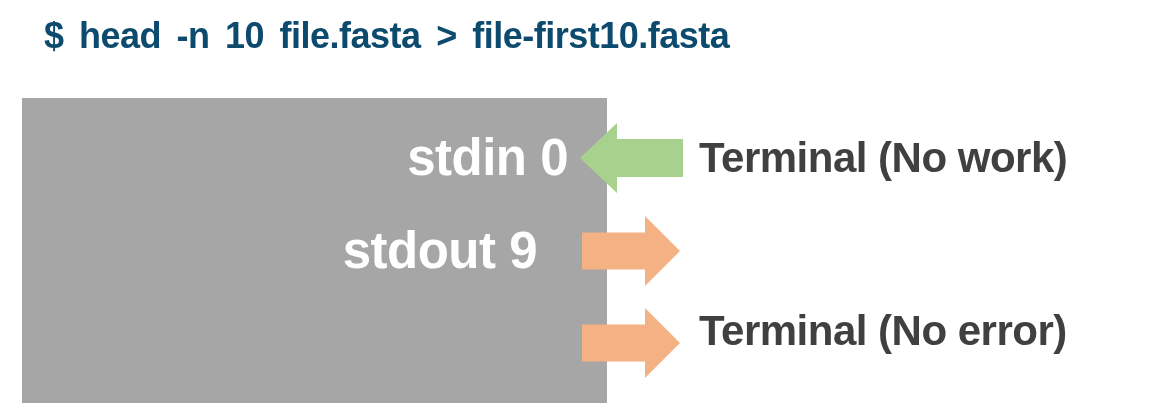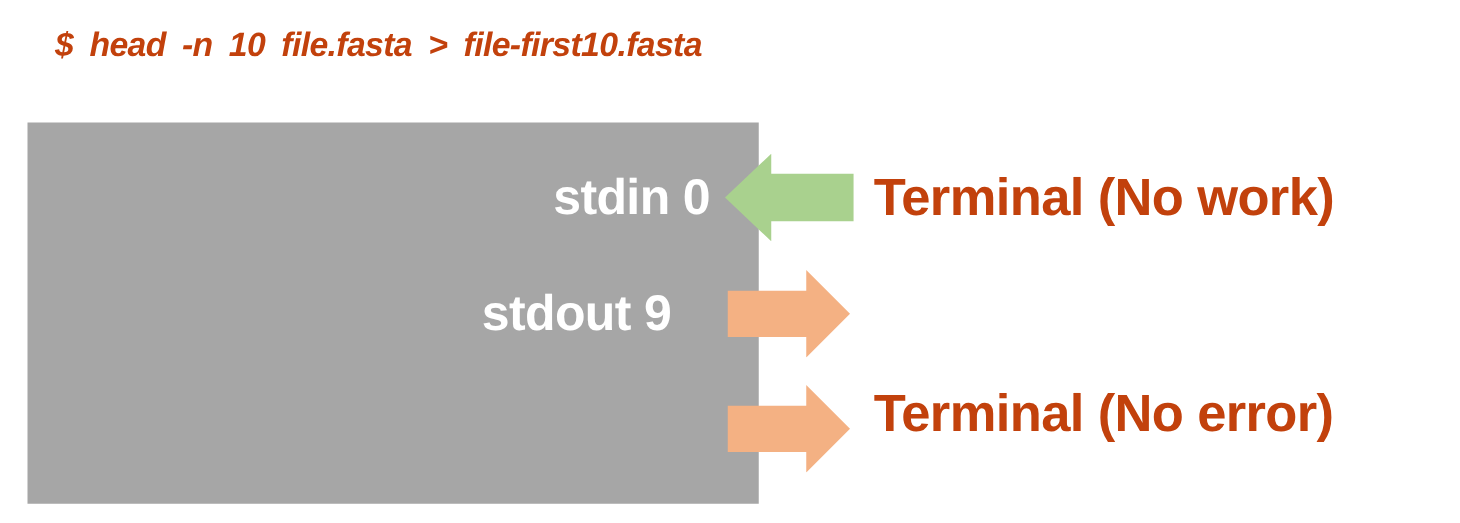--- a/index.html
+++ b/index.html
@@ -13,27 +13,26 @@
     height: 418px;
     background: #ffffff;
     font-family: "Liberation Sans", sans-serif;
     font-weight: bold;
     overflow: hidden;
   }
   .command {
     position: absolute;
     left: 44px;
     top: 12px;
-    font-size: 27px;
+    font-size: 36px;
     line-height: 48px;
-    color: #c2410c;
+    color: #0c4a6e;
     letter-spacing: -0.5px;
     word-spacing: 6px;
     white-space: nowrap;
-    font-style: italic;
   }
   .process-box {
     position: absolute;
     left: 22px;
     top: 98px;
     width: 585px;
     height: 305px;
     background: #a6a6a6;
   }
   .process-name {
@@ -44,21 +43,21 @@
     line-height: 70px;
     font-size: 44px;
     color: #ffffff;
     letter-spacing: -0.5px;
     white-space: nowrap;
   }
   .stream-label {
     position: absolute;
     height: 70px;
     line-height: 70px;
-    font-size: 40px;
+    font-size: 51px;
     color: #ffffff;
     letter-spacing: -0.5px;
     white-space: nowrap;
     text-align: right;
   }
   .stream-label.stdin  { top: 123px; right: 600px; }
   .stream-label.stdout { top: 216px; right: 631px; }
   .stream-label.stderr { top: 308px; right: 641px; }
   .arrow {
     position: absolute;
@@ -66,21 +65,21 @@
   }
   .arrow.stdin  { left: 580px; top: 123px; width: 103px; height: 70px; }
   .arrow.stdout { left: 582px; top: 216px; width: 98px;  height: 70px; }
   .arrow.stderr { left: 582px; top: 308px; width: 98px;  height: 70px; }
   .target-label {
     position: absolute;
     left: 699px;
     height: 70px;
     line-height: 70px;
     font-size: 42px;
-    color: #c2410c;
+    color: #404040;
     letter-spacing: -0.5px;
     white-space: nowrap;
   }
   .target-label.stdin  { top: 123px; }
   .target-label.stdout { top: 216px; }
   .target-label.stderr { top: 296px; }
 </style>
 </head>
 <body>
 

